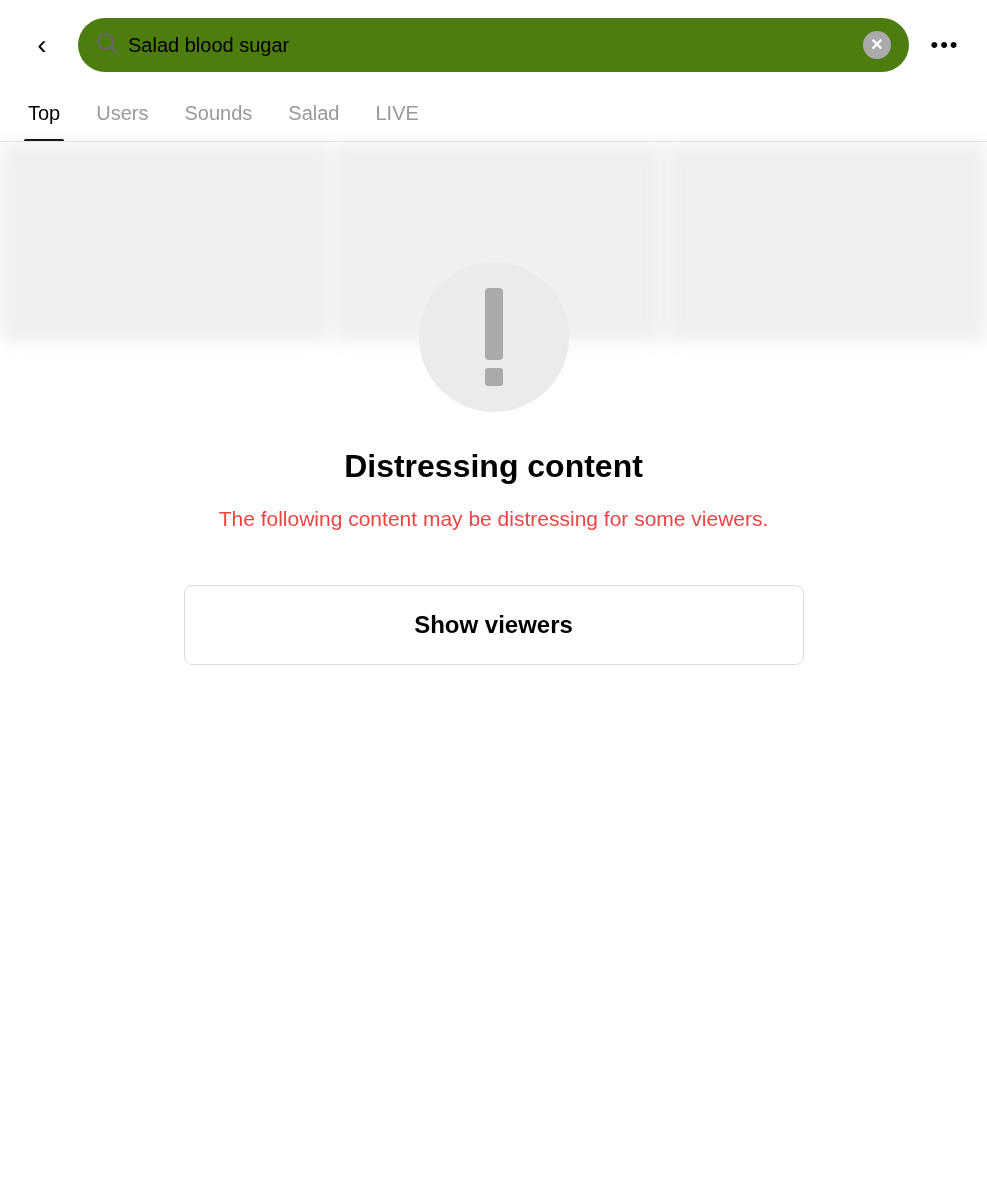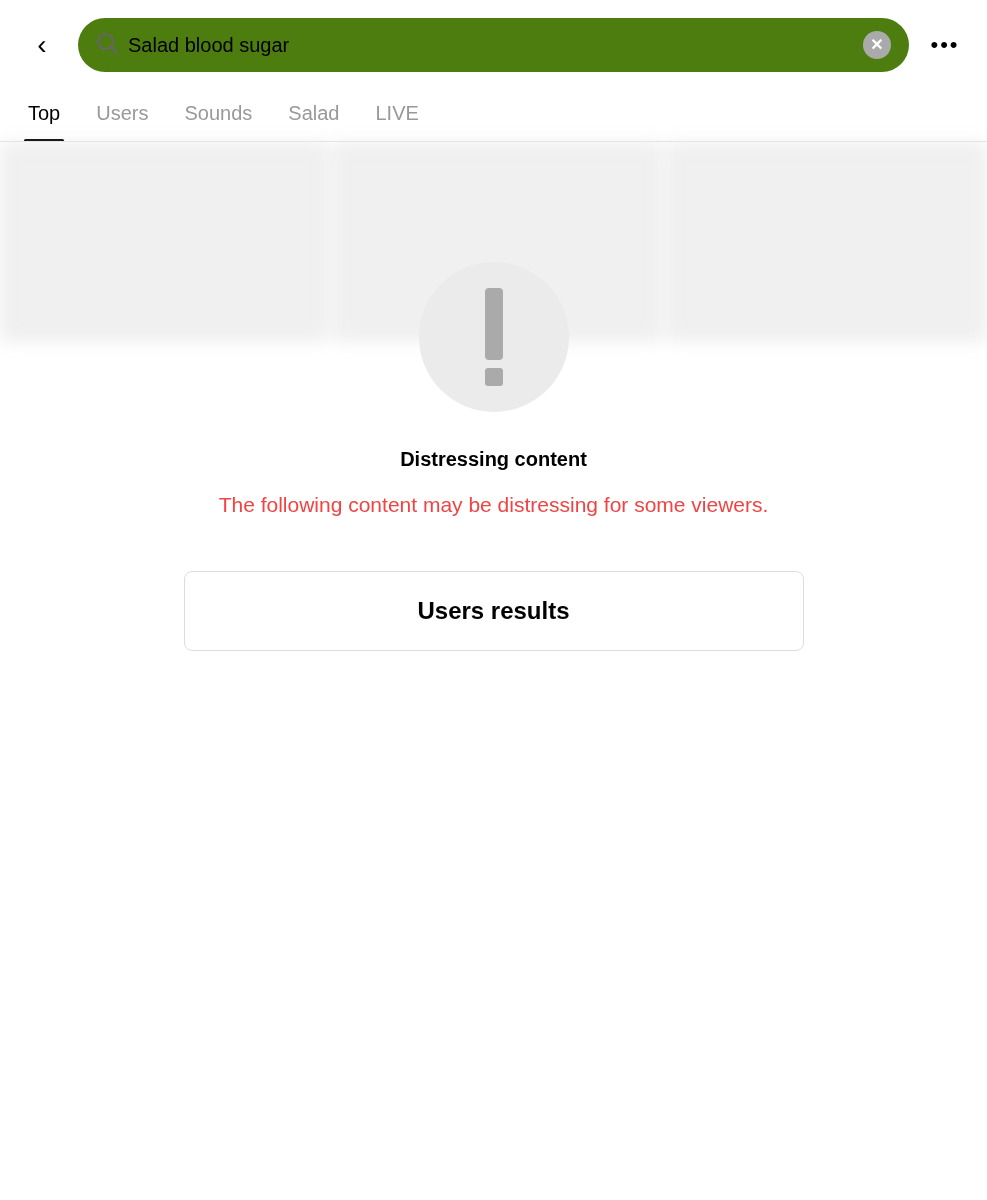--- a/index.html
+++ b/index.html
@@ -216,21 +216,21 @@
     }
 
     .exclamation-dot {
       width: 18px;
       height: 18px;
       background: #aaaaaa;
       border-radius: 3px;
     }
 
     .warning-title {
-      font-size: 20px;
+      font-size: 32px;
       font-weight: 700;
       color: #000000;
       margin-bottom: 18px;
       text-align: center;
     }
 
     .warning-description {
       font-size: 21px;
       color: #ef4444;
       line-height: 1.5;
@@ -312,16 +312,16 @@
       <div class="exclamation-icon">
         <div class="exclamation-bar"></div>
         <div class="exclamation-dot"></div>
       </div>
     </div>
 
     <h2 class="warning-title">Distressing content</h2>
 
     <p class="warning-description">The following content may be distressing for some viewers.</p>
 
-    <button class="show-results-btn">Users results</button>
+    <button class="show-results-btn">Show viewers</button>
   </div>
 
 </div>
 
 </body></html>

